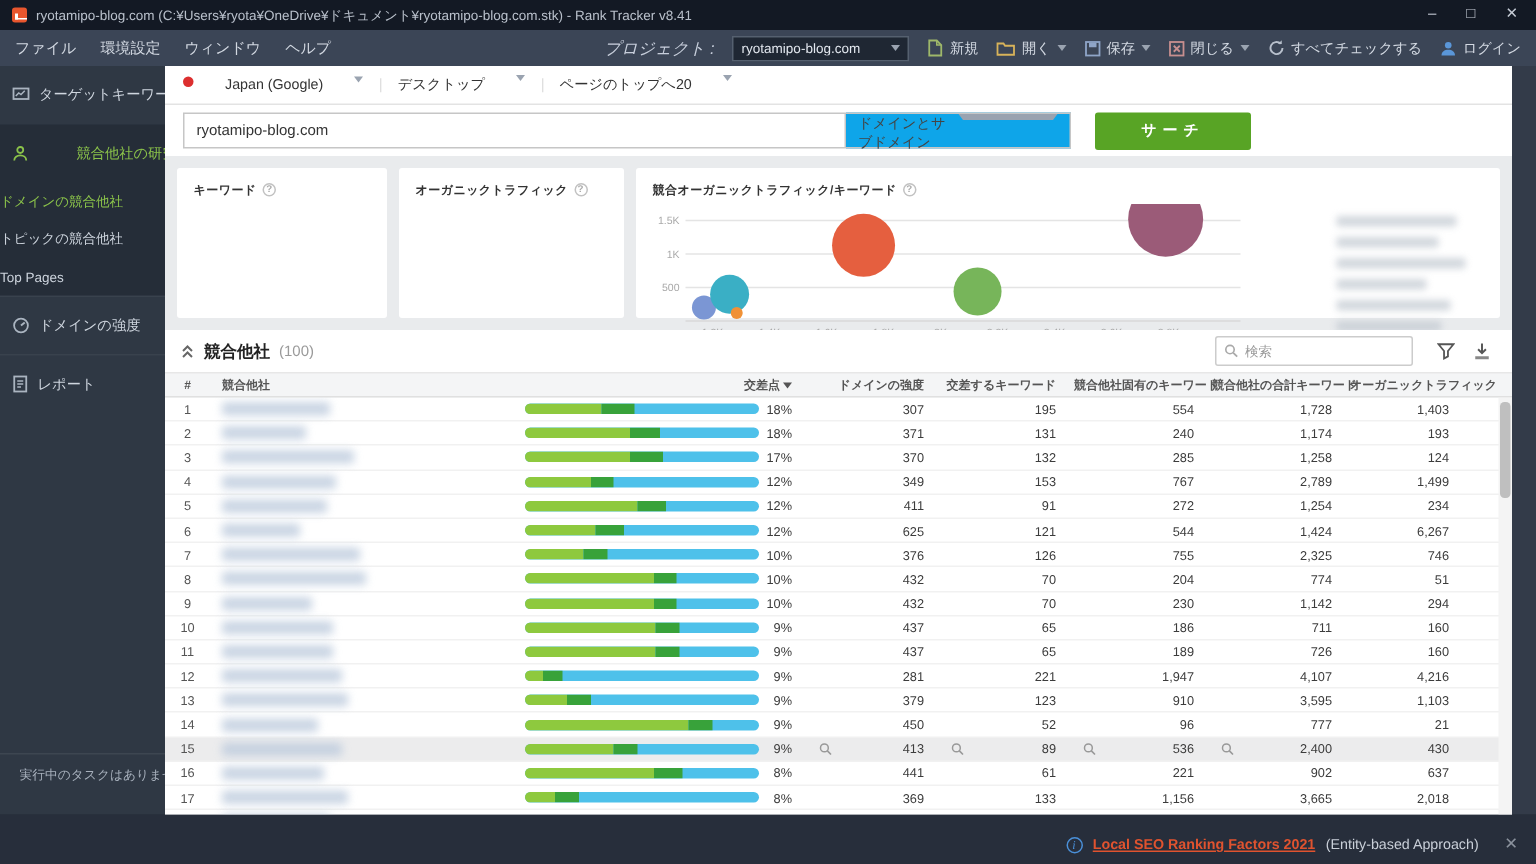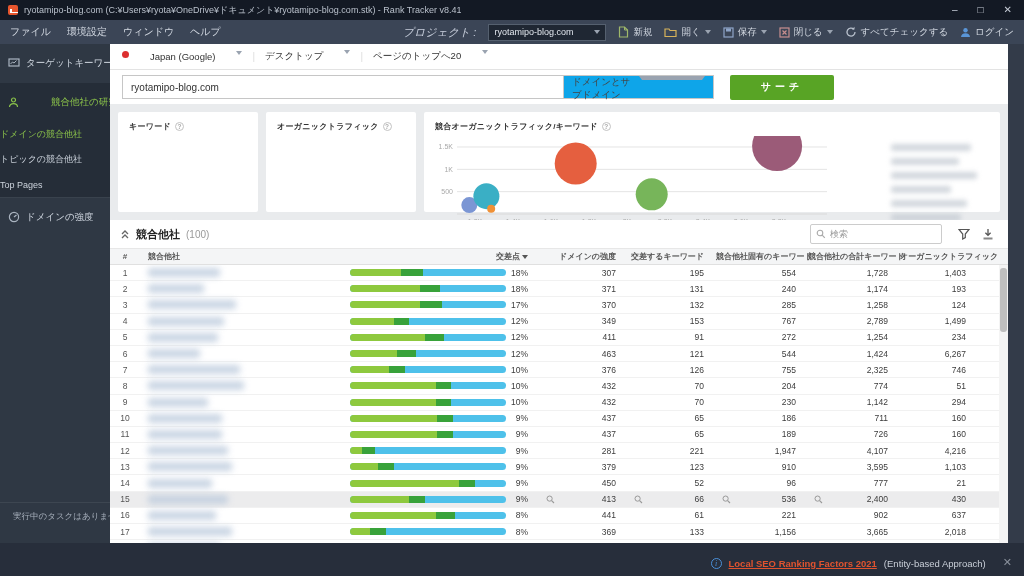--- a/index.html
+++ b/index.html
@@ -218,20 +218,27 @@
             <span>Top Pages</span>
           </div>
       </div>
       <div class="sb-item">
         <svg width="12" height="12" viewBox="0 0 12 12">
             <circle cx="6" cy="6" r="4.6" fill="none" stroke="#aab4c0" stroke-width="1.2"></circle>
             <path d="M6 6L8.5 4" stroke="#aab4c0" stroke-width="1.3"></path>
           </svg>
         <span>ドメインの強度</span>
       </div>
+      <div class="sb-item">
+        <svg width="11" height="12" viewBox="0 0 11 12">
+            <rect x="1.5" y="1" width="8" height="10" fill="none" stroke="#aab4c0" stroke-width="1.2"></rect>
+            <path d="M3.5 4h4M3.5 6h4M3.5 8h2.5" stroke="#aab4c0"></path>
+          </svg>
+        <span>レポート</span>
+      </div>
       <div class="sb-status">
         <svg width="11" height="11" viewBox="0 0 11 11">
             <rect x="1" y="1" width="9" height="9" fill="none" stroke="#a8b1bd" stroke-width="1.2"></rect>
             <path d="M3 4h5M3 6.5h5" stroke="#a8b1bd"></path>
           </svg>
         <span>実行中のタスクはありません</span>
       </div>
     </div>
 
     <div class="main">
@@ -626,21 +633,21 @@
                 </span>
       <span class="pct">12%</span>
     </div>
     <div class="c-v">
                 <span class="zoomicon">
                   <svg width="9" height="9" viewBox="0 0 9 9">
                     <circle cx="3.6" cy="3.6" r="2.6" fill="none" stroke="#999" stroke-width="1"></circle>
                     <path d="M5.6 5.6l2.4 2.4" stroke="#999" stroke-width="1.1"></path>
                   </svg>
                 </span>
-                <span>463</span>
+                <span>625</span>
               </div>
     <div class="c-v">
                 <span class="zoomicon">
                   <svg width="9" height="9" viewBox="0 0 9 9">
                     <circle cx="3.6" cy="3.6" r="2.6" fill="none" stroke="#999" stroke-width="1"></circle>
                     <path d="M5.6 5.6l2.4 2.4" stroke="#999" stroke-width="1.1"></path>
                   </svg>
                 </span>
                 <span>121</span>
               </div>
@@ -1103,21 +1110,21 @@
                 </span>
                 <span>413</span>
               </div>
     <div class="c-v">
                 <span class="zoomicon">
                   <svg width="9" height="9" viewBox="0 0 9 9">
                     <circle cx="3.6" cy="3.6" r="2.6" fill="none" stroke="#999" stroke-width="1"></circle>
                     <path d="M5.6 5.6l2.4 2.4" stroke="#999" stroke-width="1.1"></path>
                   </svg>
                 </span>
-                <span>66</span>
+                <span>89</span>
               </div>
     <div class="c-v">
                 <span class="zoomicon">
                   <svg width="9" height="9" viewBox="0 0 9 9">
                     <circle cx="3.6" cy="3.6" r="2.6" fill="none" stroke="#999" stroke-width="1"></circle>
                     <path d="M5.6 5.6l2.4 2.4" stroke="#999" stroke-width="1.1"></path>
                   </svg>
                 </span>
                 <span>536</span>
               </div>

